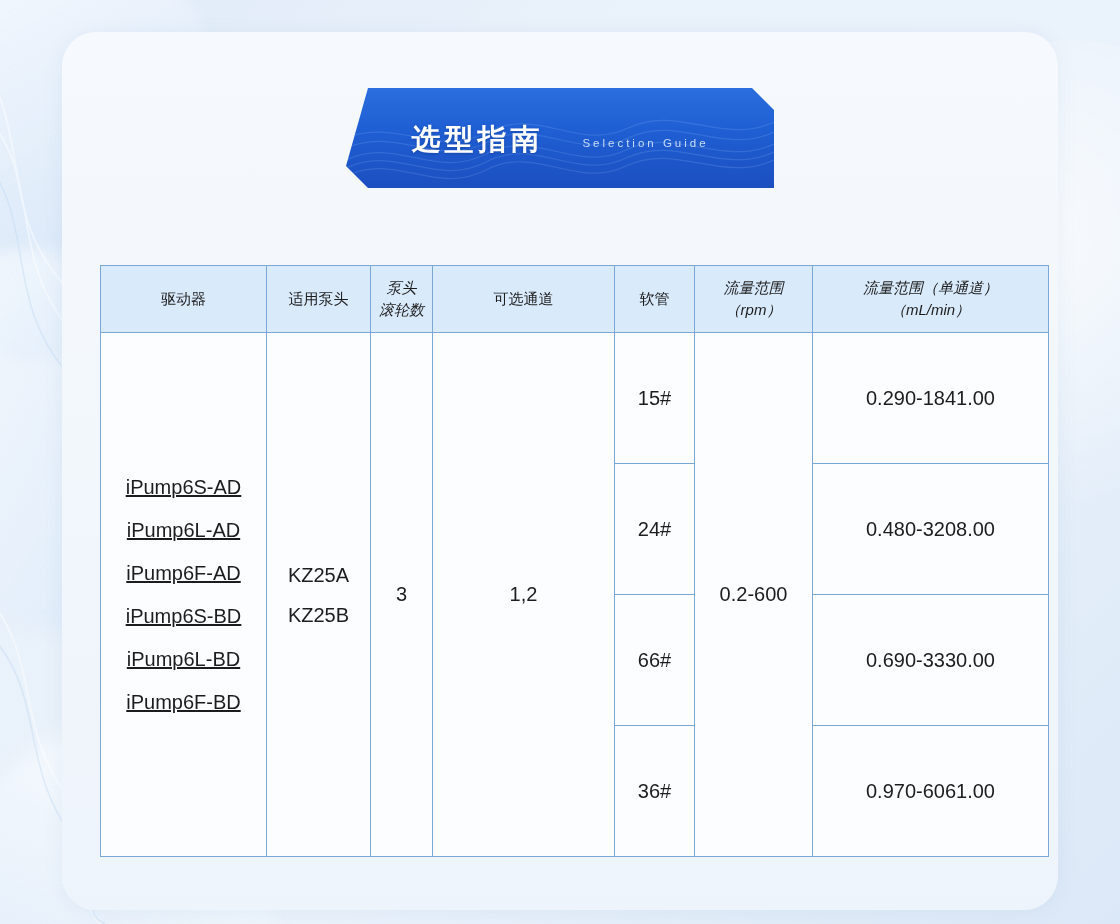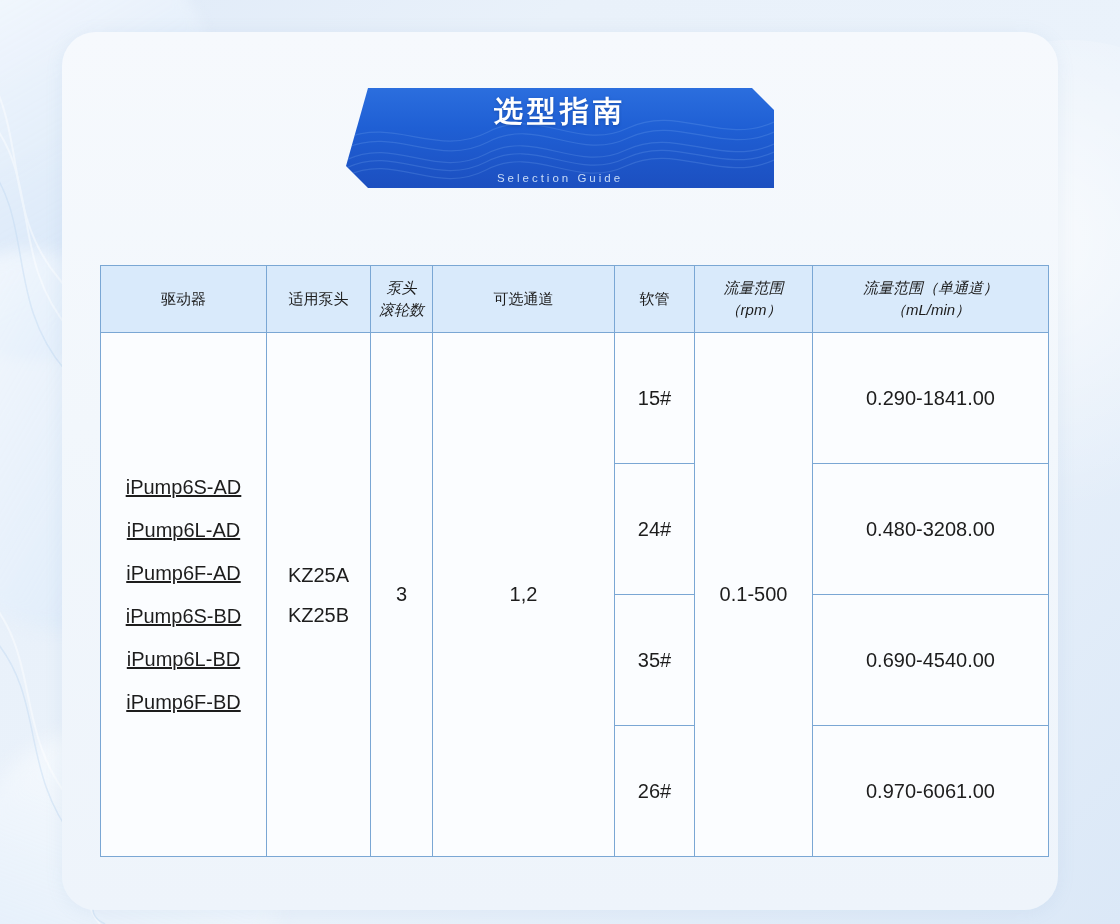--- a/index.html
+++ b/index.html
@@ -106,21 +106,21 @@
     border-radius: 14px;
     background: radial-gradient(ellipse at 50% 55%, rgba(96,150,235,.35), rgba(96,150,235,0) 70%);
     filter: blur(6px);
     z-index: -1;
   }
   .banner-text {
     position: relative;
     z-index: 2;
     height: 100px;
     display: flex;
-    flex-direction: column;
+    flex-direction: row;
     align-items: center;
     justify-content: center;
     padding-top: 4px;
     box-sizing: border-box;
     gap: 39px;
   }
   .banner-title {
     color: #ffffff;
     font-size: 29px;
     font-weight: bold;
@@ -269,32 +269,32 @@
             <div>iPump6L-BD</div>
             <div>iPump6F-BD</div>
           </td>
           <td rowspan="4" class="cell-head">
             <div>KZ25A</div>
             <div>KZ25B</div>
           </td>
           <td rowspan="4">3</td>
           <td rowspan="4">1,2</td>
           <td>15#</td>
-          <td rowspan="4">0.1-500</td>
+          <td rowspan="4">0.2-600</td>
           <td>0.290-1841.00</td>
         </tr>
         <tr style="height:131px">
           <td>24#</td>
           <td>0.480-3208.00</td>
         </tr>
         <tr style="height:131px">
-          <td>35#</td>
-          <td>0.690-4540.00</td>
+          <td>66#</td>
+          <td>0.690-3330.00</td>
         </tr>
         <tr style="height:131px">
-          <td>26#</td>
+          <td>36#</td>
           <td>0.970-6061.00</td>
         </tr>
       </tbody>
     </table>
   </div>
 
 </div>
 
 </body></html>

